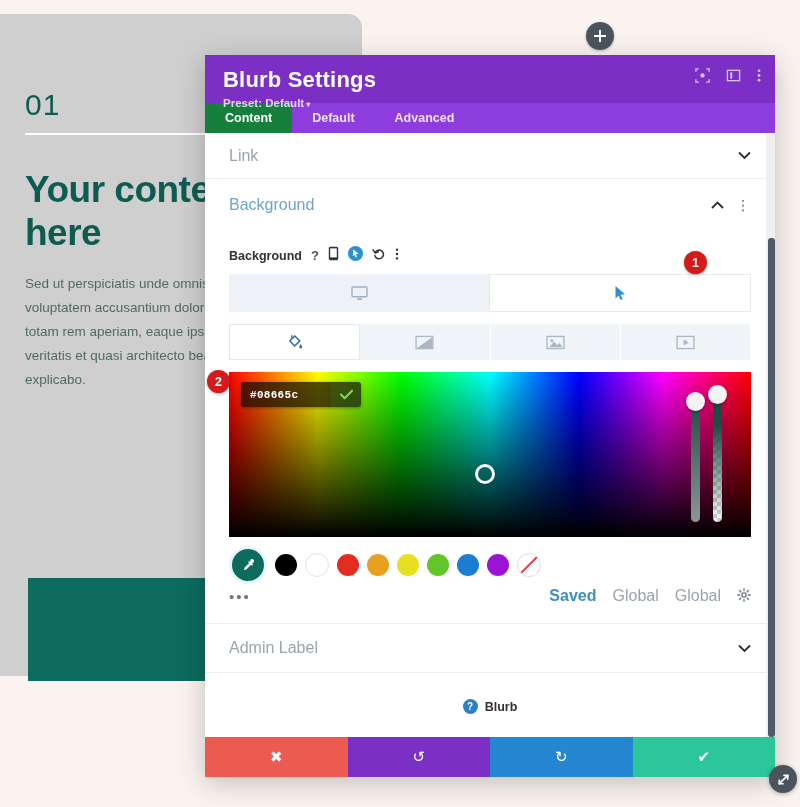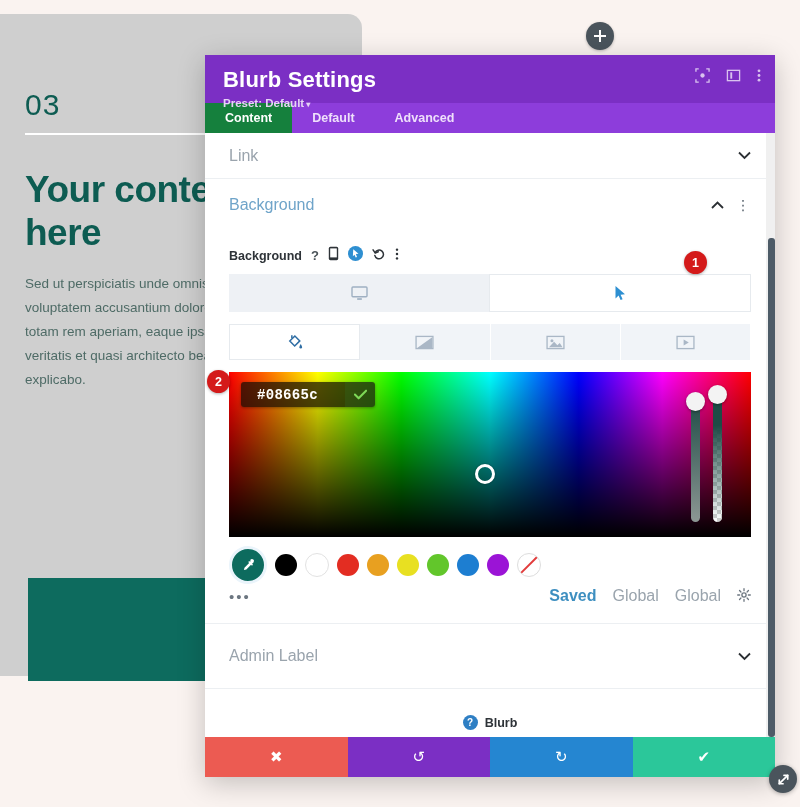--- a/index.html
+++ b/index.html
@@ -101,22 +101,22 @@
   .pk-cursor{
     position:absolute;width:20px;height:20px;border:3px solid #fff;border-radius:50%;
     box-shadow:0 0 2px rgba(0,0,0,.45);box-sizing:border-box;
   }
   .hexbox{
     position:absolute;left:12px;top:10px;display:flex;height:25px;align-items:stretch;
     border-radius:3px;overflow:hidden;box-shadow:0 1px 3px rgba(0,0,0,.35);
   }
   .hexinput{
     background:rgba(20,12,4,.72);color:#ffffff;border:none;outline:none;
-    font-family:"Liberation Mono", monospace;font-size:14px;font-weight:bold;
-    padding:0 16px;width:72px;letter-spacing:.3px;
+    font-family:"Liberation Mono", monospace;font-size:11px;font-weight:bold;
+    padding:0 9px;width:72px;letter-spacing:.3px;
   }
   .hexok{
     background:rgba(30,46,16,.8);width:30px;display:flex;align-items:center;justify-content:center;
     color:#7ed957;font-size:13px;
   }
   .sliders{position:absolute;right:14px;top:12px;width:52px;height:140px;}
   .sl{position:absolute;width:9px;height:124px;border-radius:5px;top:14px;}
   .sl.a{left:6px;background:linear-gradient(to bottom,#1d4b45,#8d9794);}
   .sl.b{left:28px;background:
      linear-gradient(to bottom, #1d4b45 0%, #1d4b45 22%, rgba(255,255,255,0) 100%),
@@ -163,21 +163,21 @@
   }
   #badge1{left:684px;top:251px;}
   #badge2{left:207px;top:370px;}
 </style>
 </head>
 <body>
 
 <div id="page-bg">
   <div class="gray-card"></div>
 
-  <div class="num-01">03</div>
+  <div class="num-01">01</div>
   <div class="divider-line"></div>
   <div class="headline">Your content goes here</div>
   <div class="para">Sed ut perspiciatis unde omnis iste natus error sit voluptatem accusantium doloremque laudantium, totam rem aperiam, eaque ipsa quae ab illo inventore veritatis et quasi architecto beatae vitae dicta sunt explicabo.</div>
 
   <div class="teal-box">
     <svg width="60" height="60" viewBox="0 0 60 60">
       <line x1="8" y1="52" x2="50" y2="10" stroke="#7fc8bd" stroke-width="4" stroke-linecap="round"></line>
       <polyline points="22,8 52,8 52,38" fill="none" stroke="#7fc8bd" stroke-width="4" stroke-linecap="round" stroke-linejoin="round"></polyline>
     </svg>
   </div>
@@ -366,21 +366,21 @@
           <span class="gear">
             <svg width="14" height="14" viewBox="0 0 16 16">
                 <circle cx="8" cy="8" r="2.4" fill="none" stroke="#6c7680" stroke-width="1.5"></circle>
                 <path d="M8 .8v2.2M8 13v2.2M.8 8h2.2M13 8h2.2M2.9 2.9l1.6 1.6M11.5 11.5l1.6 1.6M13.1 2.9l-1.6 1.6M4.5 11.5l-1.6 1.6" stroke="#6c7680" stroke-width="1.5" stroke-linecap="round"></path>
               </svg>
           </span>
         </div>
       </div>
     </div>
 
-    <div class="sec-row" style="border-top:1px solid #eceff2;height:66px;margin-top:8px;">
+    <div class="sec-row" style="border-top:1px solid #eceff2;height:50px;margin-top:8px;">
       <div class="sec-title">Admin Label</div>
       <div class="sec-right">
         <svg width="13" height="9" viewBox="0 0 13 9">
             <polyline points="1,1.5 6.5,7 12,1.5" fill="none" stroke="#2b2f33" stroke-width="1.8"></polyline>
           </svg>
       </div>
     </div>
 
     <div class="help-row">
       <span class="help-ico">?</span>

